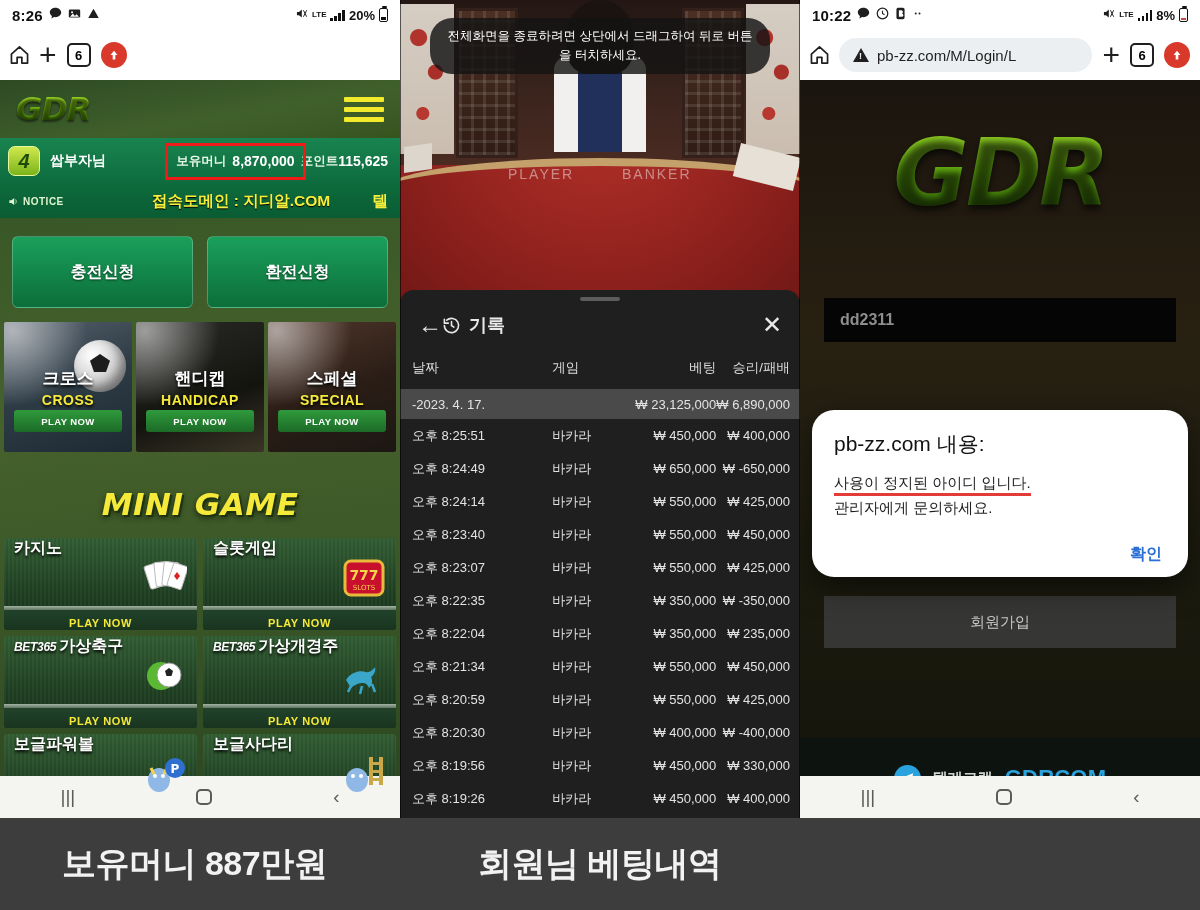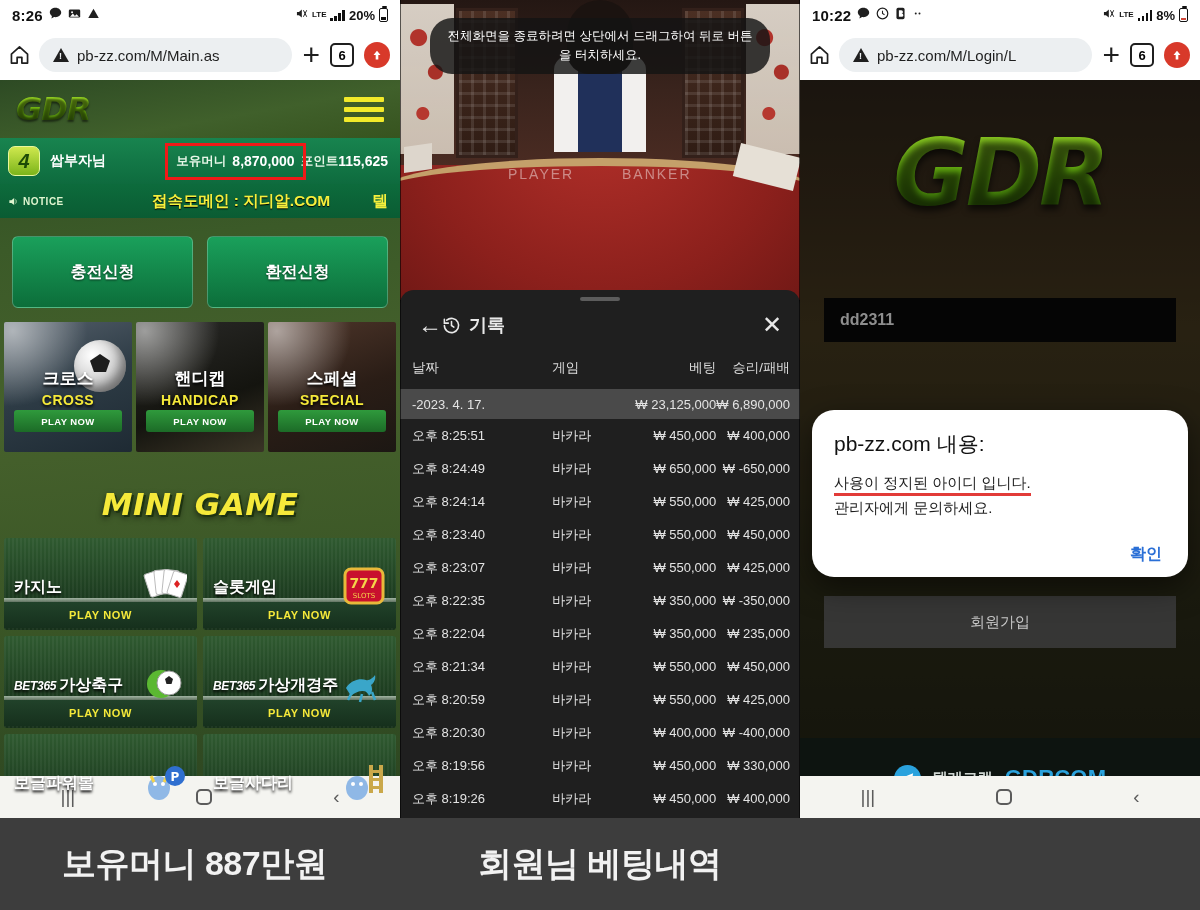--- a/index.html
+++ b/index.html
@@ -117,24 +117,24 @@
     display:flex; align-items:center; justify-content:center; letter-spacing:.4px; z-index:2;}
 
   .mini-title { text-align:center; color:#f5e93a; font-family:"DejaVu Sans",sans-serif; font-weight:800; font-style:italic;
     font-size:31px; letter-spacing:.5px; padding: 34px 0 16px; text-shadow: 2px 2px 0 #1d3310, 0 3px 6px rgba(0,0,0,.6); }
 
   .p1-grid { display: grid; grid-template-columns: 1fr 1fr; gap: 6px 6px; padding: 0 4px; }
   .mini-card { height: 92px; border-radius: 3px; overflow:hidden; position: relative;
     background:
       repeating-linear-gradient(90deg, rgba(255,255,255,.045) 0 2px, transparent 2px 4px),
       linear-gradient(180deg,#2f5a30,#1d3d20 60%,#16301a); }
-  .mini-top { height: 60px; display:flex; align-items:flex-end; padding: 0 10px; position:relative; }
+  .mini-top { height: 68px; display:flex; align-items:flex-start; padding: 0 10px; position:relative; }
   .mini-name { color:#fff; font-weight:800; font-size:16px; text-shadow:0 2px 3px #000; z-index:2; }
   .mini-name .bet365 { font-style: italic; font-size: 12px; letter-spacing:-.3px; margin-right:3px;}
-  .mini-ico { position:absolute; right: 10px; top: 26px; width: 44px; height: 44px; z-index:2; }
+  .mini-ico { position:absolute; right: 10px; top: 18px; width: 44px; height: 44px; z-index:2; }
   .mini-sep { height: 4px; background: linear-gradient(180deg,#b9c9b9,#6d7d6d); opacity:.85; }
   .mini-play { height: 26px; display:flex; align-items:center; justify-content:center;
     color:#f5e93a; font-size:11px; font-weight:700; letter-spacing:.6px;
     background: linear-gradient(180deg,#21422a,#16301d); }
 
   
   .p2-body { height: 818px; position: relative; background: #000; }
   .p2-video { position:absolute; inset:0 0 auto 0; height: 300px; overflow:hidden;
     background: linear-gradient(180deg,#3a2a26 0%,#55302c 30%,#8d2420 55%,#a02a23 72%,#6e1f1c 100%); }
   .v-screen { position:absolute; top:0; left:0; right:0; height: 165px;
@@ -284,24 +284,20 @@
           </span>
       </div>
     </div>
 
     <div class="urlbar">
       <span class="ic-home">
         <svg viewBox="0 0 20 19">
             <path d="M10 1L1.5 8.5V18h6v-6h5v6h6V8.5z" fill="none" stroke="#1f1f1f" stroke-width="1.8" stroke-linejoin="round"></path>
           </svg>
       </span>
-      <div class="url-pill">
-        <span class="warn-tri"></span>
-        <span>pb-zz.com/M/Main.as</span>
-      </div>
       <span class="ic-plus">+</span>
       <span class="tabcount">6</span>
       <span class="menu-circle">
         <svg viewBox="0 0 16 16">
             <path d="M8 3l4 5H9.5v5h-3V8H4z" fill="#fff"></path>
           </svg>
       </span>
     </div>
 
     <div class="p1-body">

